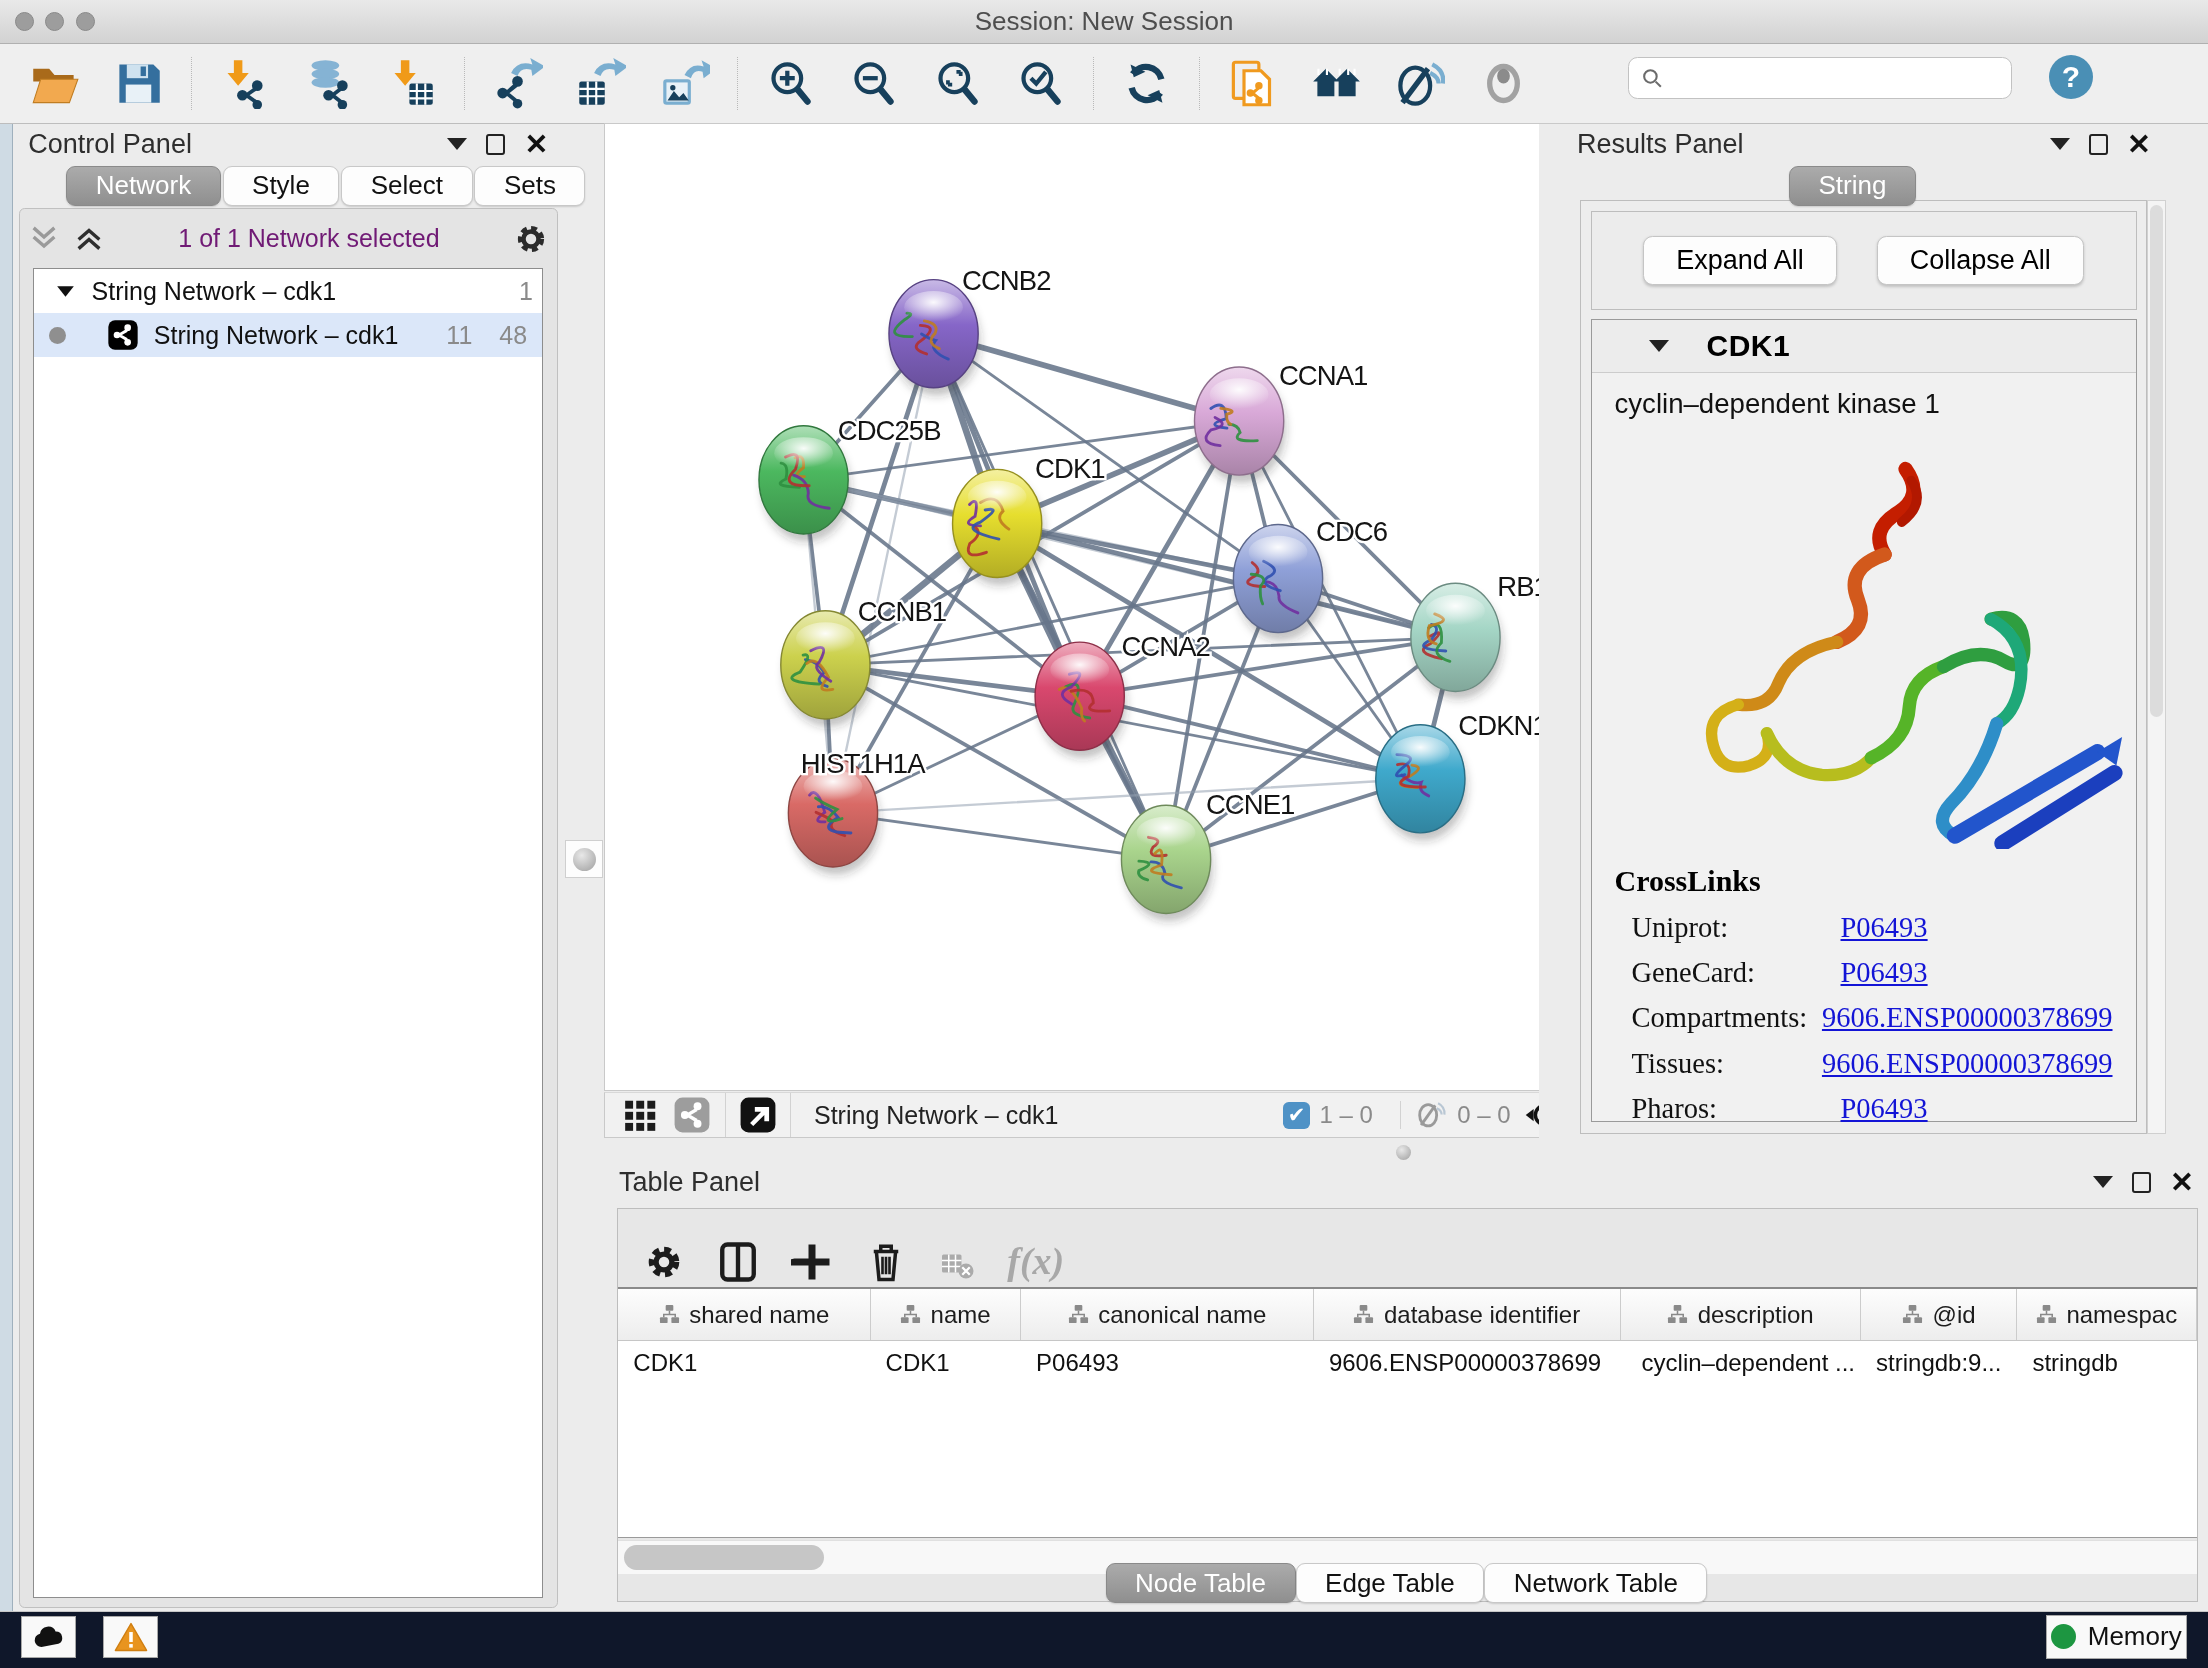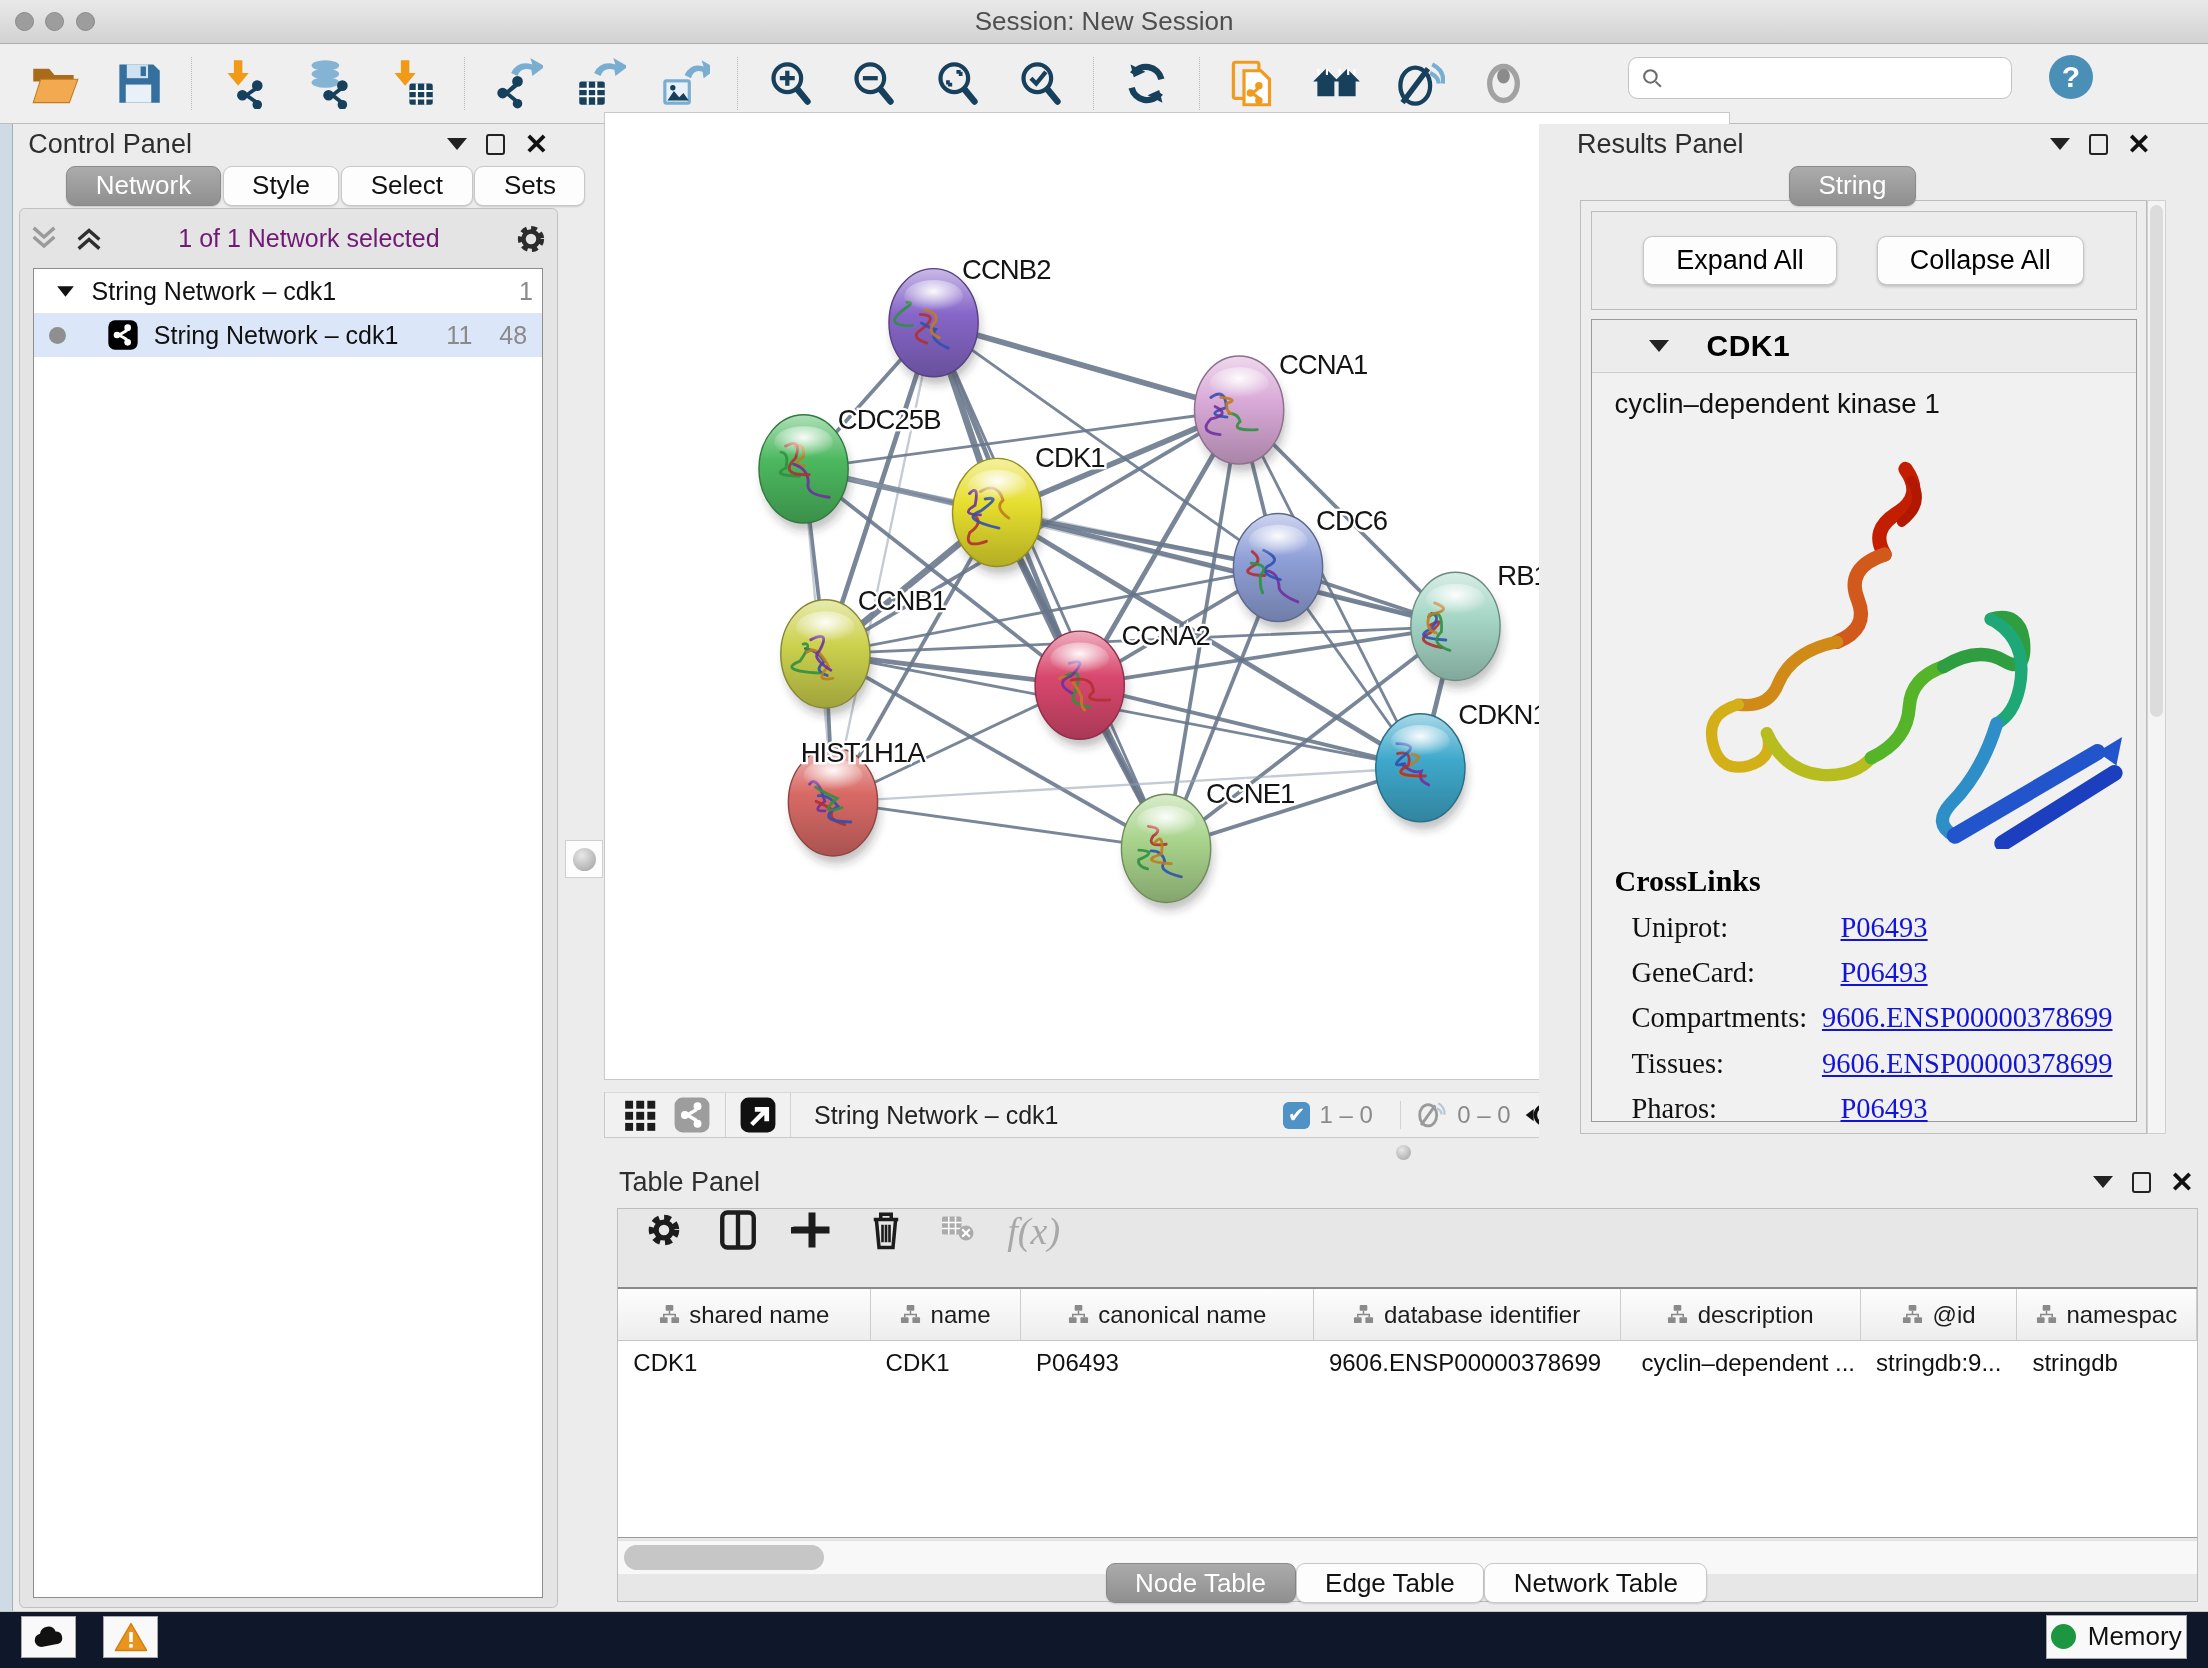--- a/index.html
+++ b/index.html
@@ -59,21 +59,21 @@
   .net-row .cnt { margin-left:auto; color:#8a8a8a; }
   .net-row.child { background:#dbe7f9; }
   .dot-gray { width:17px; height:17px; border-radius:50%; background:#8f8f8f; margin:0 13.3px 0 5.7px; }
 
   
   .v-split { left:563px; top:124px; width:41px; height:1488px; background:#ececec; }
   .split-handle { position:absolute; width:38px; height:38px; background:#fdfdfd;
     border:1px solid #cfcfcf; display:flex; align-items:center; justify-content:center; }
   .split-handle i { width:23px; height:23px; border-radius:50%;
     background:radial-gradient(circle at 38% 32%, #e8e8e8, #9e9e9e); display:block; }
-  .canvas { left:604px; top:112px; width:1126px; height:968px; background:#fff;
+  .canvas { left:604px; top:123px; width:1126px; height:968px; background:#fff;
     border:1px solid #c9c9c9; }
   .canvas svg { width:100%; height:100%; }
   .canvas-bar { left:604px; top:1092px; width:978px; height:46px; background:#f1f1f1;
     border:1px solid #c9c9c9; border-top:1px solid #d8d8d8; display:flex; align-items:center; }
   .cb-sep { width:0; height:44px; border-left:1px solid #d2d2d2; margin:0 13.3px; }
   .cb-title { font-size:25px; color:#222; margin-left:9.5px; flex:1; }
   .cb-counts { display:flex; align-items:center; gap:9.5px; font-size:24px; color:#8a8a8a; margin-right:13.3px; }
   .chk { width:27px; height:27px; border-radius:5.7px; background:#4f92c6;
     color:#fff; font-size:21px; display:flex; align-items:center; justify-content:center; }
 
@@ -102,21 +102,21 @@
     background:#f4f4f4; border:1px solid #d0d0d0; }
   .rp-scroll i { position:absolute; left:1.9px; right:1.9px; top:3.8px; height:55%;
     background:#dcdcdc; border-radius:7.6px; display:block; }
 
   
   .h-split-dot { left:1396px; top:1145px; width:15px; height:15px; border-radius:50%;
     background:radial-gradient(circle at 38% 32%, #e8e8e8, #9e9e9e); }
   .table-panel { left:604px; top:1162px; width:1605px; height:449px; background:#ececec; }
   .tp-inner { position:absolute; left:13.3px; right:11.4px; top:46px; bottom:9.5px;
     background:#e7e7e7; border:1px solid #bdbdbd; }
-  .tp-toolrow { height:74px; display:flex; align-items:flex-start; gap:32px; padding-left:25px; }
+  .tp-toolrow { height:74px; display:flex; align-items:flex-end; gap:32px; padding-left:25px;font-weight:bold; }
   .tp-toolrow svg { width:42px; height:42px; }
   .fx { font-family:"Liberation Serif", serif; font-style:italic; font-size:38px; color:#a8a8a8; }
   .tbl { position:absolute; left:0px; right:0px; top:78px; bottom:63px; background:#fff;
     border-top:2.9px solid #8a8a8a; border-bottom:1.9px solid #9a9a9a; overflow:hidden; }
   .tbl-head { display:flex; height:52px; background:linear-gradient(#fdfdfd,#ededed);
     border-bottom:1.9px solid #c6c6c6; }
   .tbl-hcell { display:flex; align-items:center; justify-content:center; gap:9.5px;
     font-size:24px; color:#1c1c1c; border-right:1px solid #cccccc; overflow:hidden; white-space:nowrap; }
   .tbl-row { display:flex; height:44px; }
   .tbl-cell { font-size:24px; color:#111; padding:7.6px 5.7px 0 15px; overflow:hidden; white-space:nowrap; }

